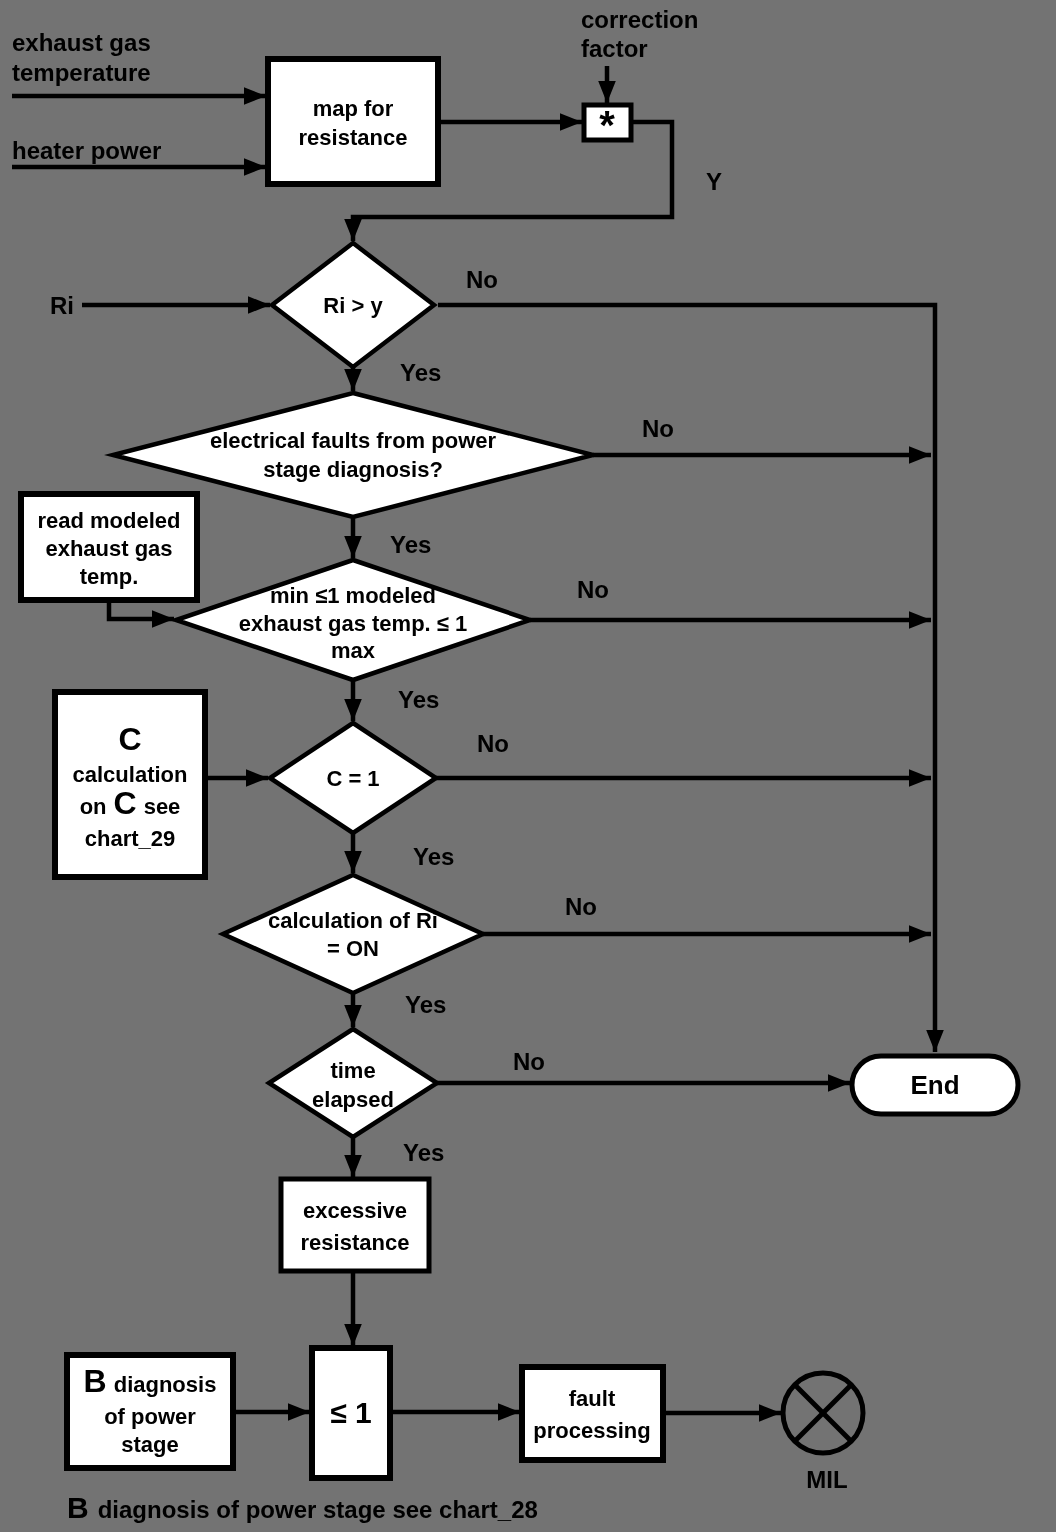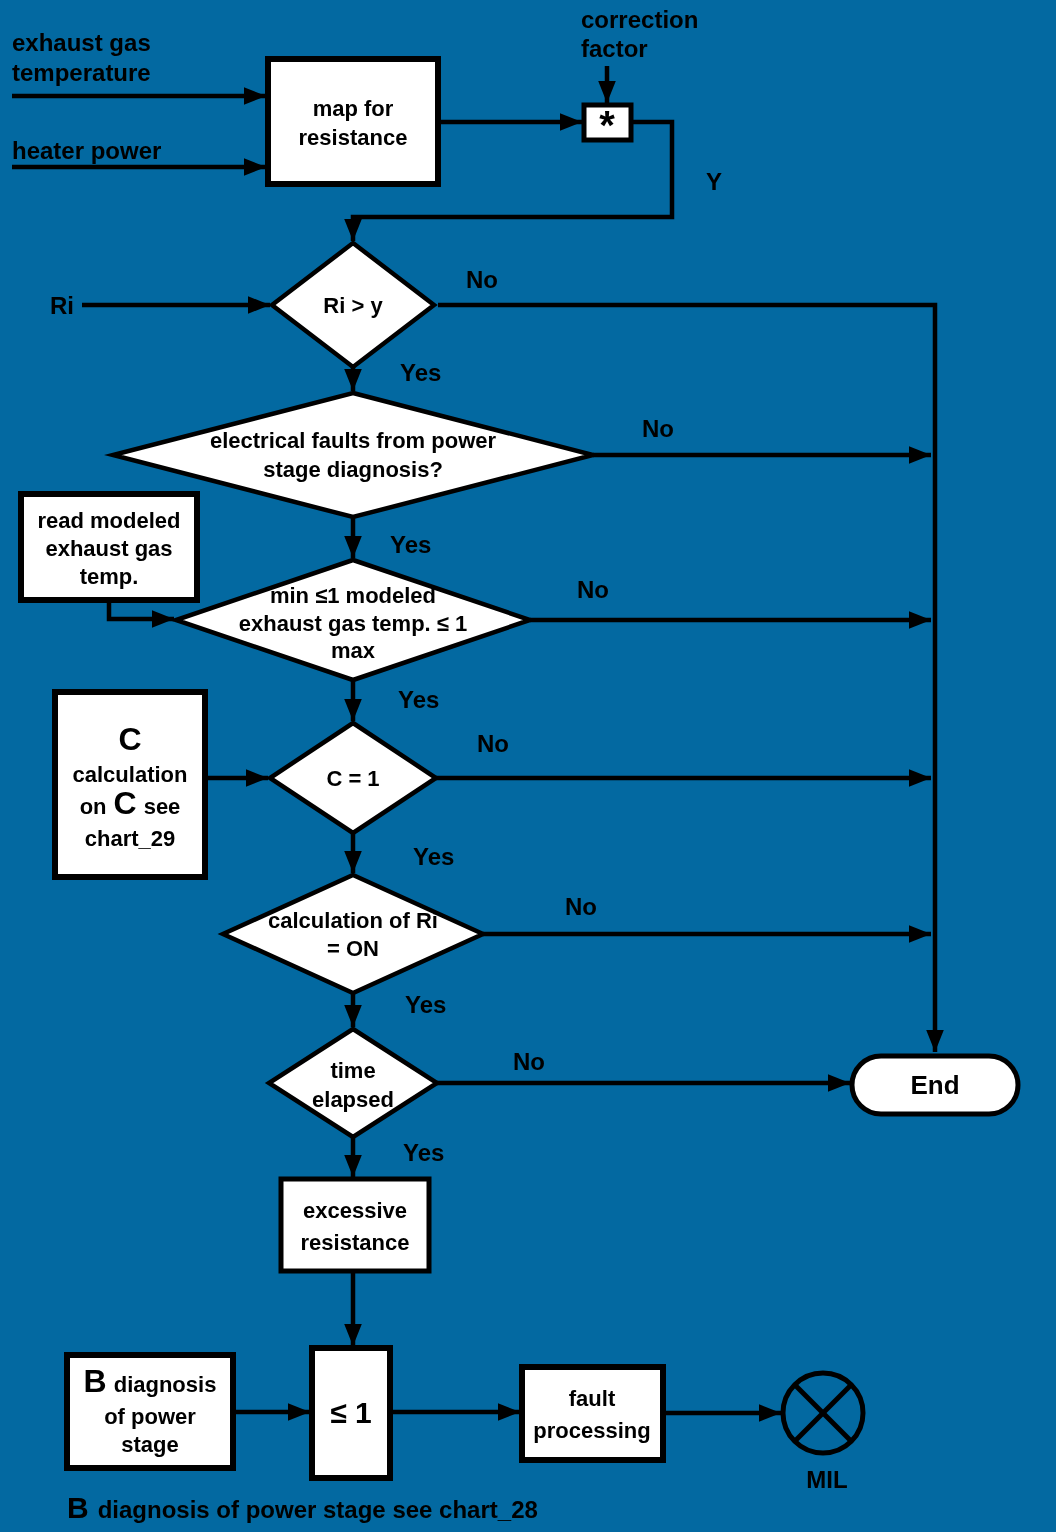--- a/index.html
+++ b/index.html
@@ -1,16 +1,16 @@
 <!DOCTYPE html>
 <html><head>
 <meta charset="utf-8">
 <style>
   html,body{margin:0;padding:0;background:#ffffff;}
-  .stage{width:1056px;height:1532px;position:relative;background:#0369a1;}
+  .stage{width:1056px;height:1532px;position:relative;background:#737373;}
   svg text{font-family:"Liberation Sans",sans-serif;font-weight:bold;fill:#000000;}
   .nt{font-size:22px;text-anchor:middle;}
   .lbl{font-size:24px;}
   .inlbl{font-size:24px;}
   .big{font-size:32px;}
   .cmp{font-size:30px;text-anchor:middle;}
   .endt{font-size:26px;text-anchor:middle;}
   .star{font-size:40px;text-anchor:middle;}
   .note{font-size:24px;}
   .noteb{font-size:30px;}

